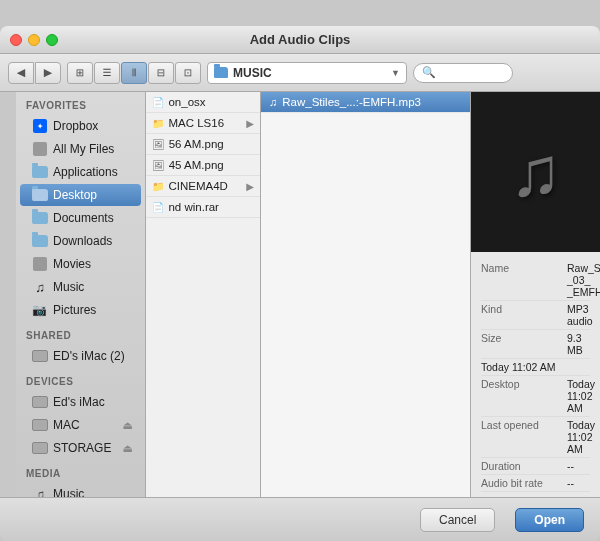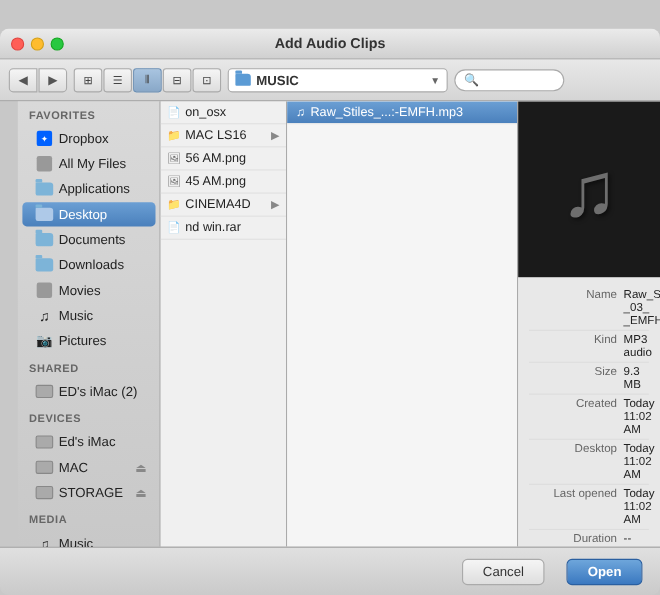--- a/index.html
+++ b/index.html
@@ -300,21 +300,20 @@
       flex: 1;
     }
     .info-row {
       display: flex;
       padding: 2px 0;
       border-bottom: 1px solid #ddd;
     }
     .info-label {
       width: 80px;
       color: #666;
-      text-align: right;
       margin-right: 6px;
       font-size: 10.5px;
       flex-shrink: 0;
     }
     .info-value {
       color: #222;
       font-size: 10.5px;
     }
 
     
@@ -539,21 +538,20 @@
       </div>
       <div class="info-row">
         <span class="info-label">Kind</span>
         <span class="info-value">MP3 audio</span>
       </div>
       <div class="info-row">
         <span class="info-label">Size</span>
         <span class="info-value">9.3 MB</span>
       </div>
       <div class="info-row">
-        <span class="info-label">Created</span>
         <span class="info-value">Today 11:02 AM</span>
       </div>
       <div class="info-row">
         <span class="info-label">Desktop</span>
         <span class="info-value">Today 11:02 AM</span>
       </div>
       <div class="info-row">
         <span class="info-label">Last opened</span>
         <span class="info-value">Today 11:02 AM</span>
       </div>

